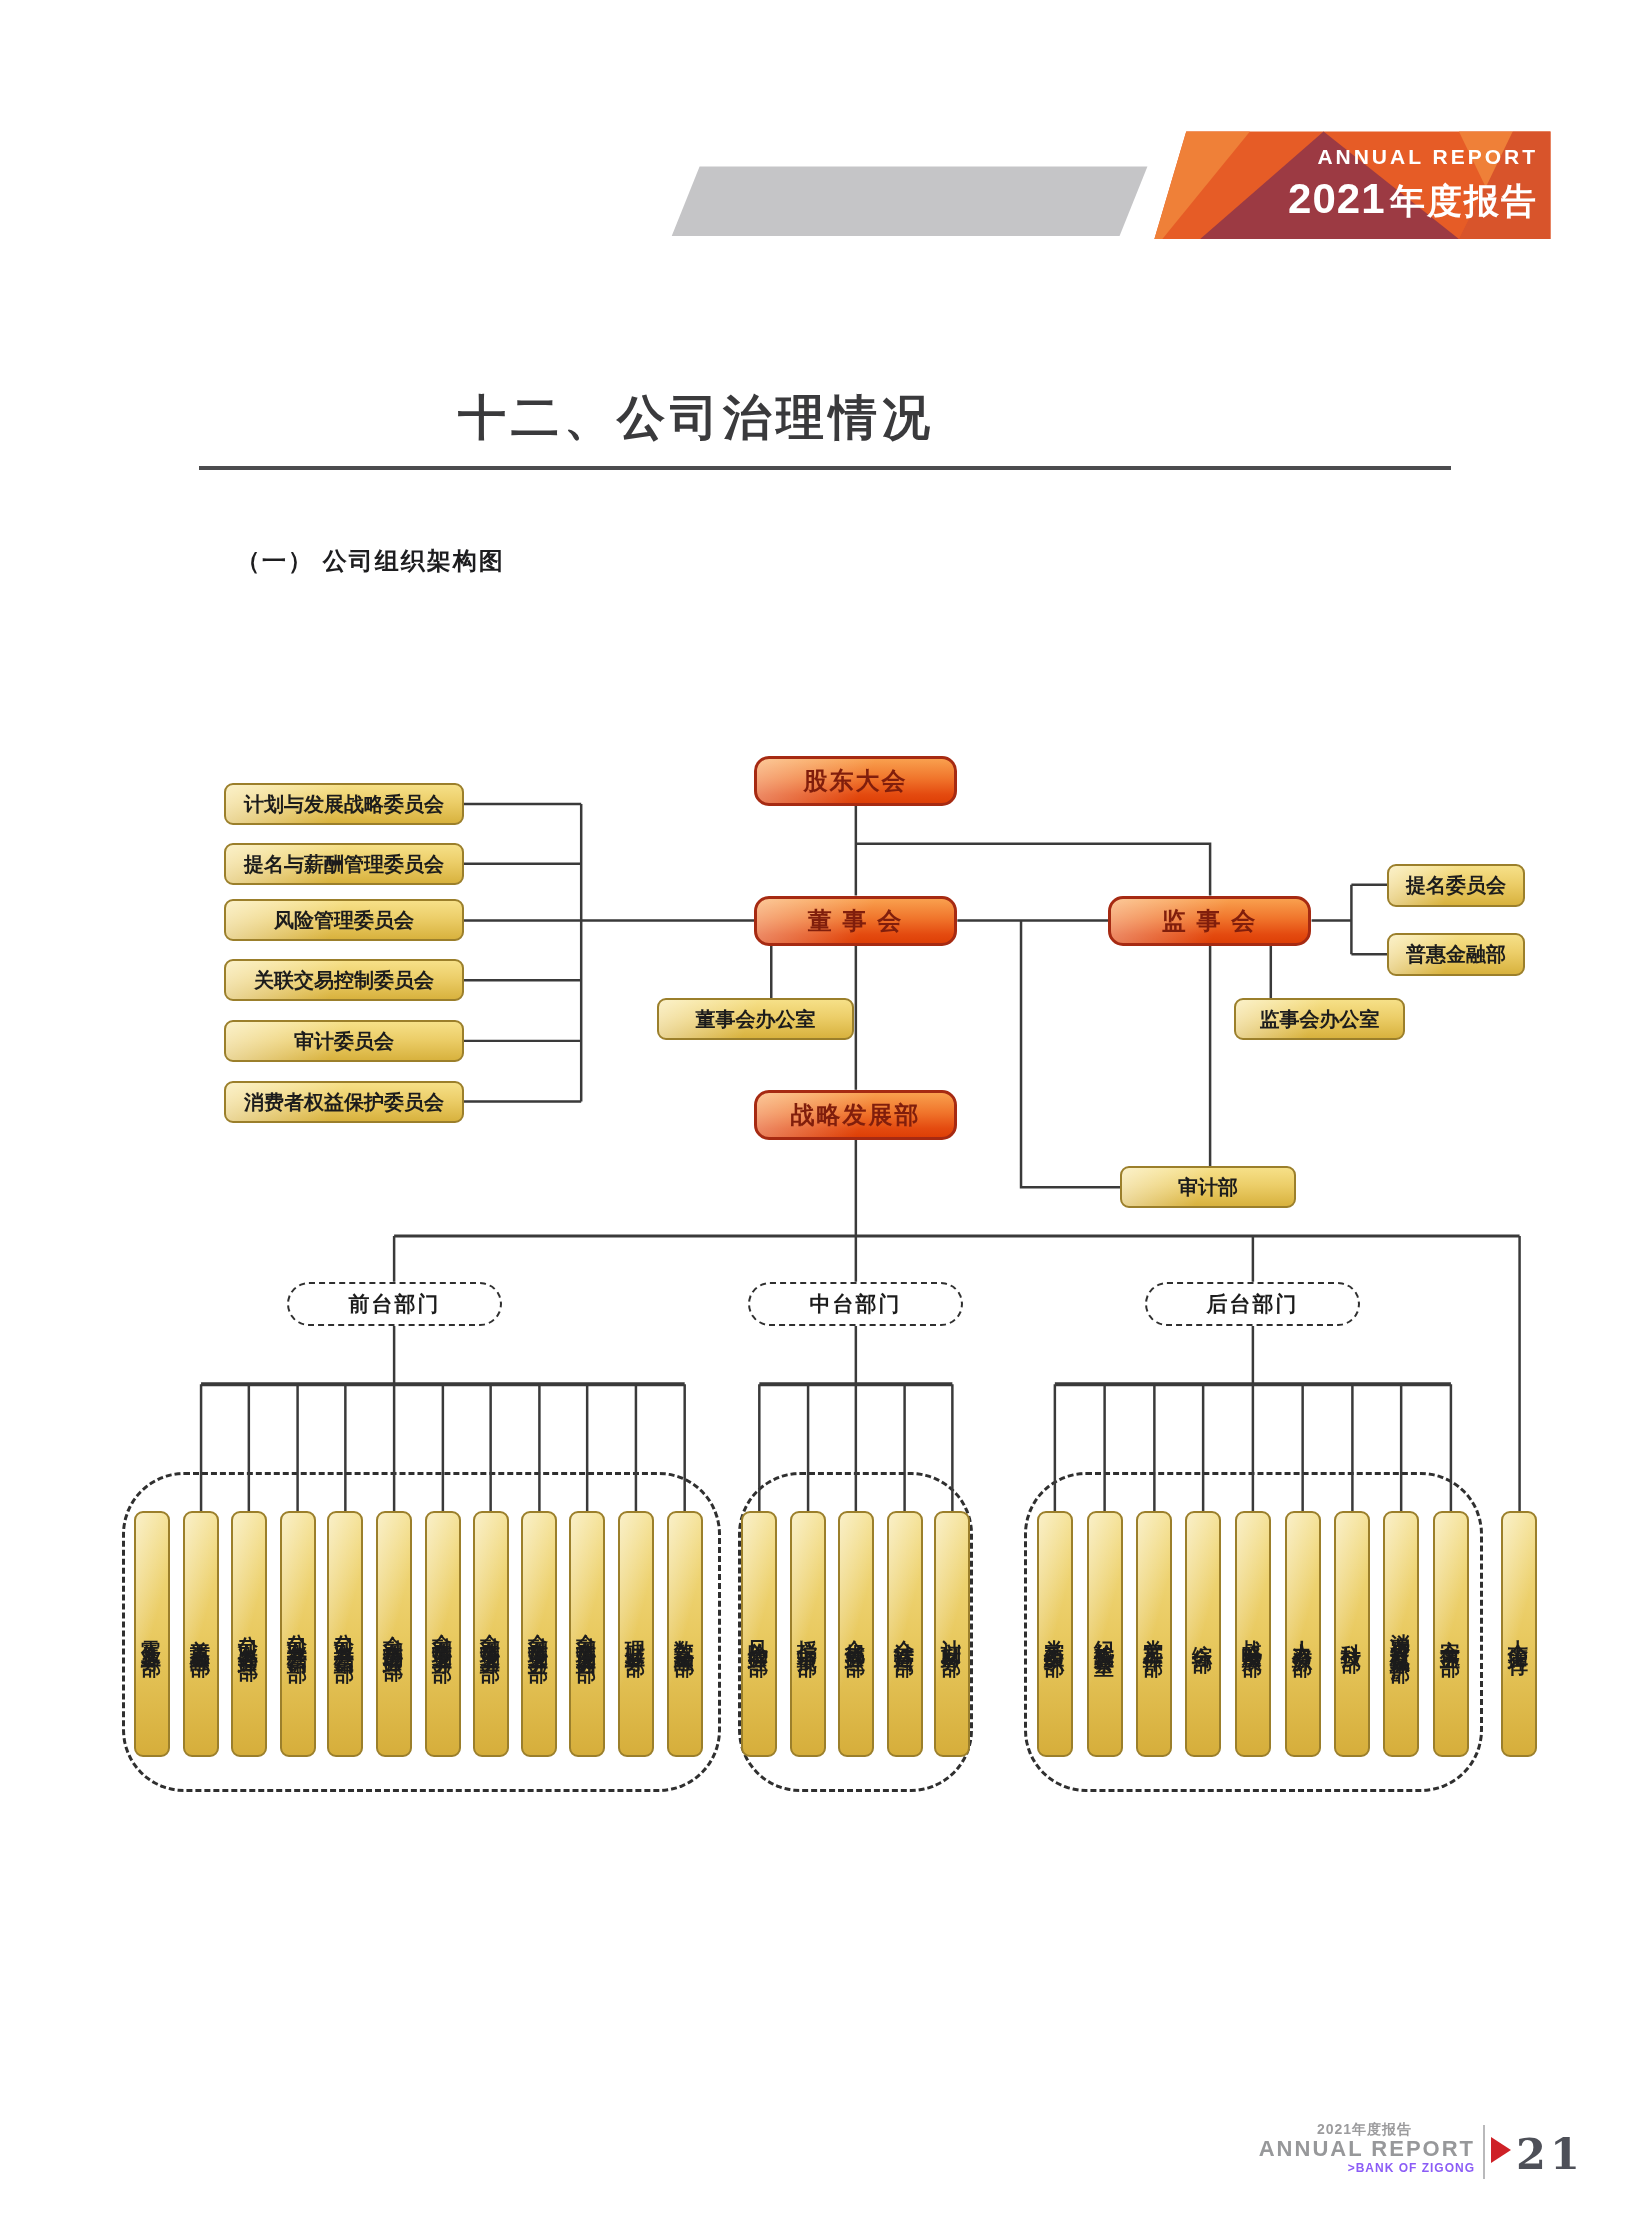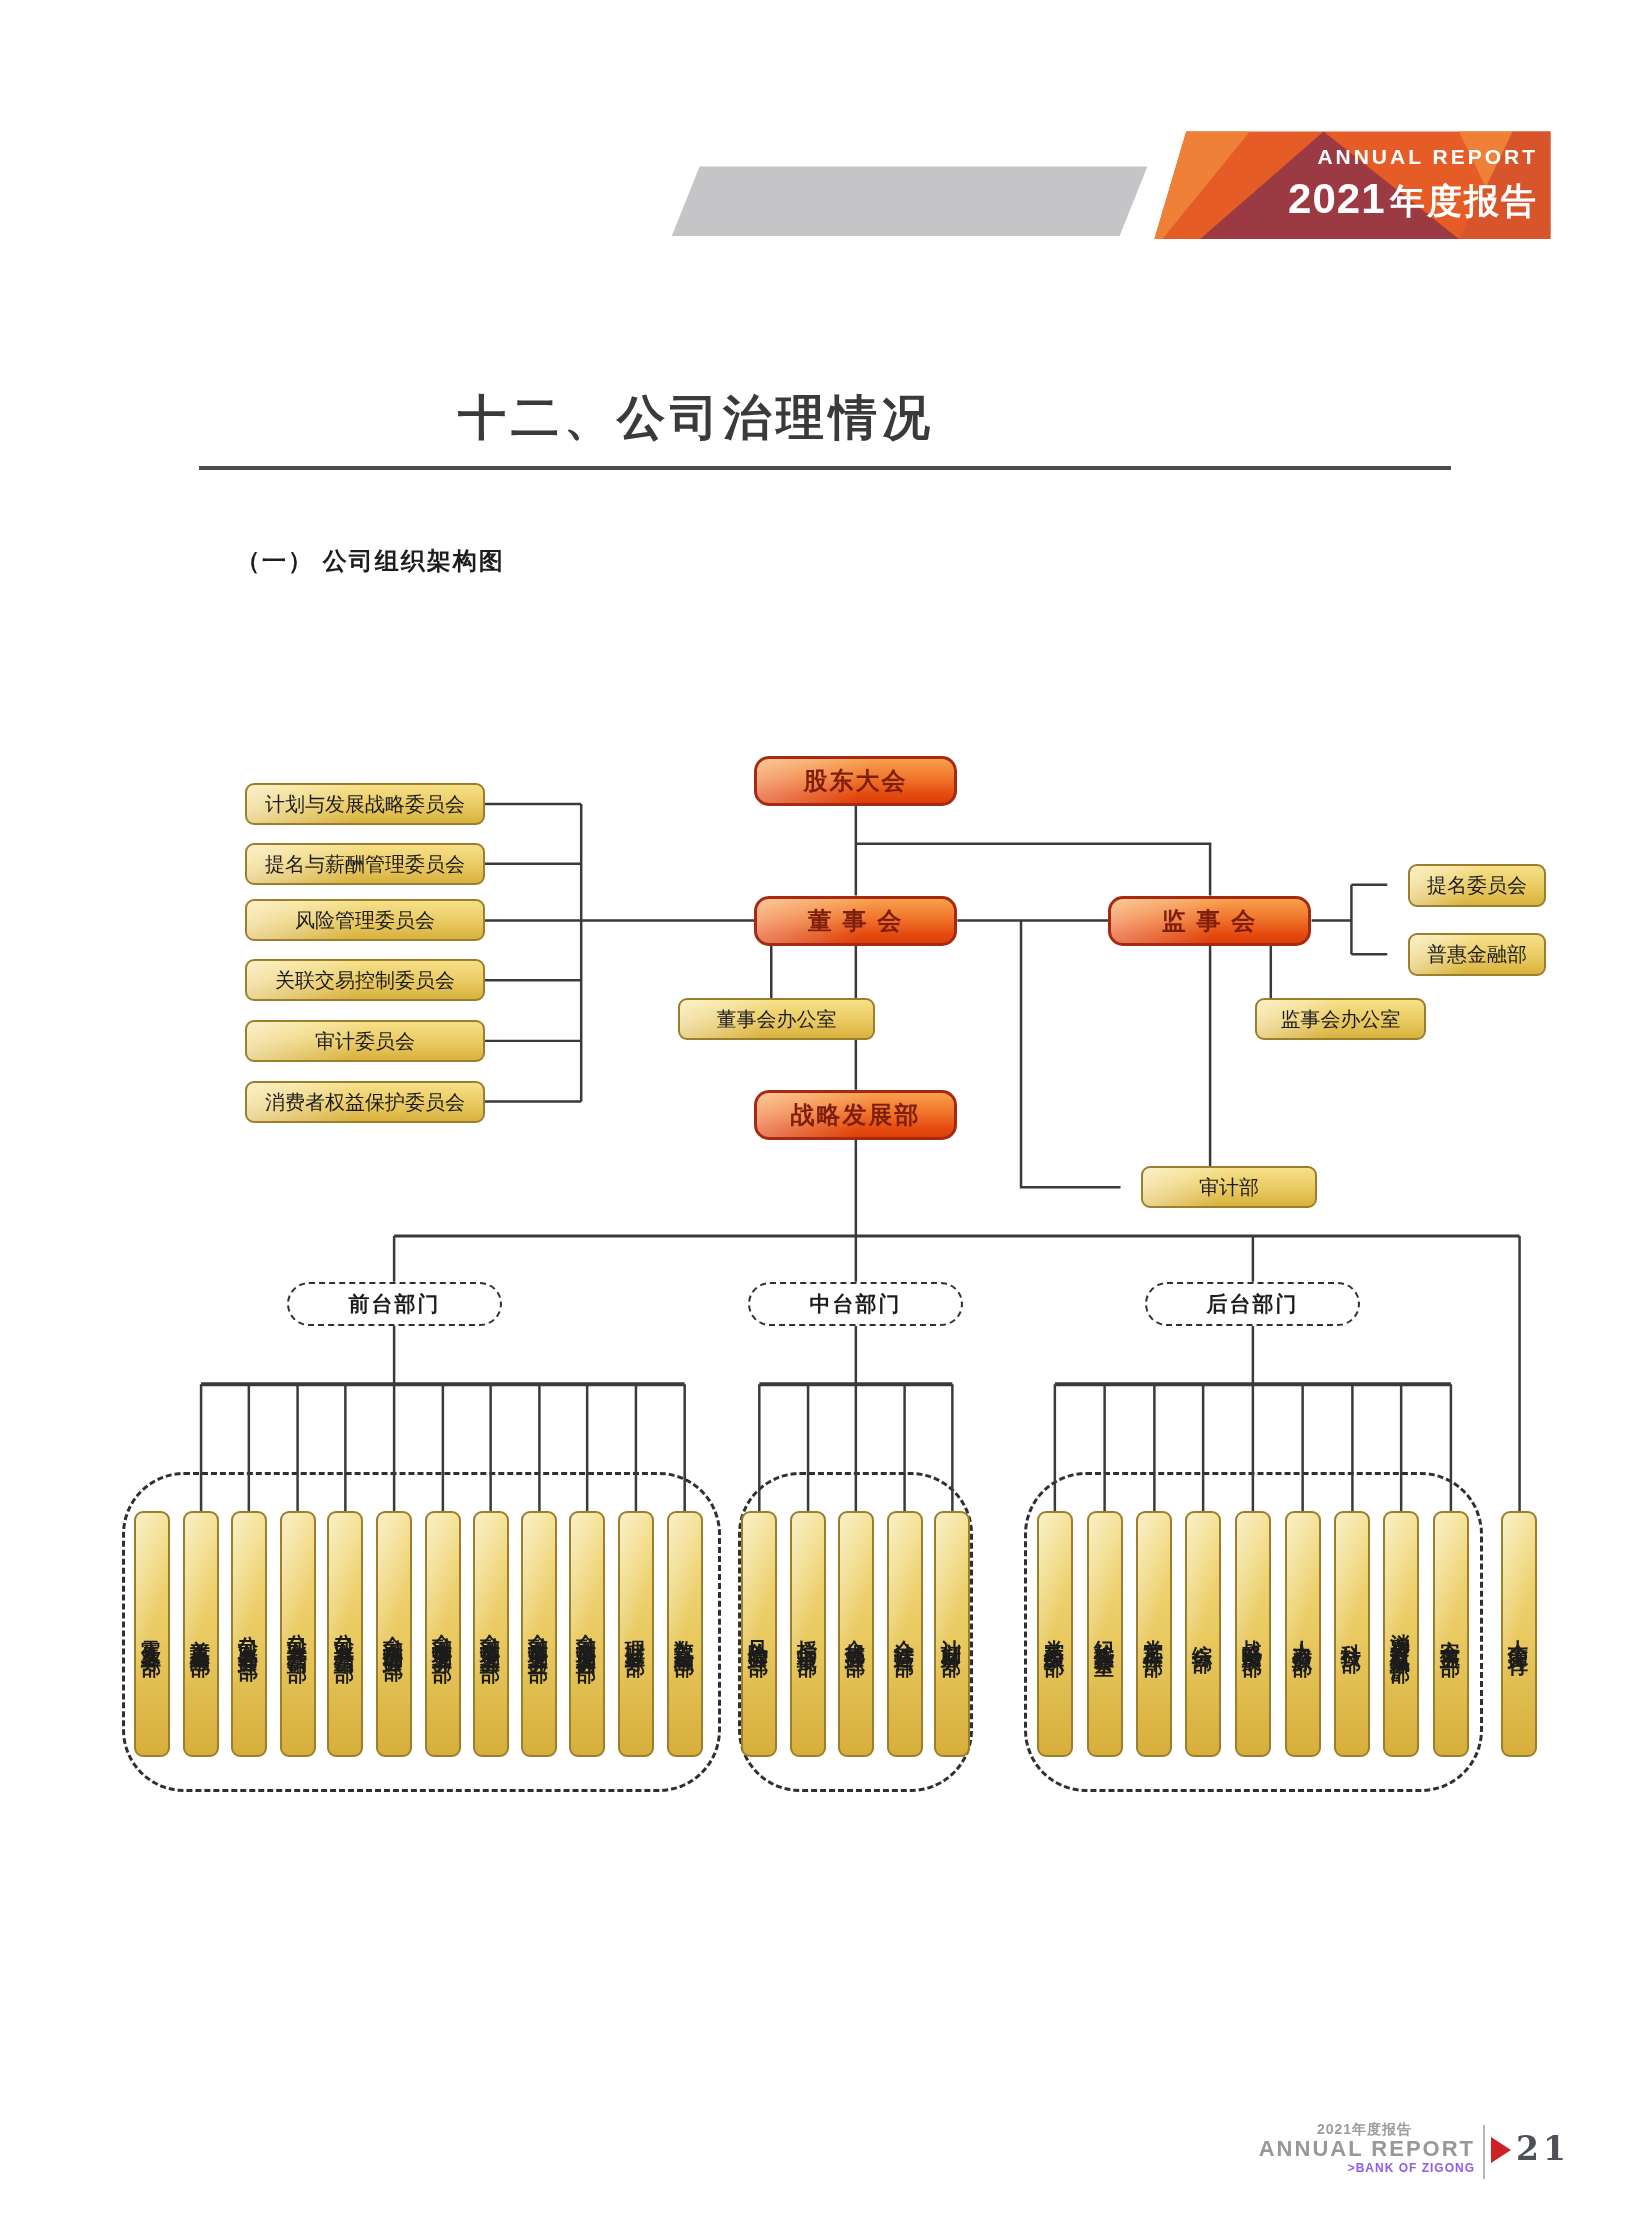--- a/index.html
+++ b/index.html
@@ -20,21 +20,21 @@
   .page-title{position:absolute;left:0;top:386px;width:1393px;text-align:center;
               font-size:48px;font-weight:bold;color:#3a3a3c;letter-spacing:5px;z-index:2;}
   .title-rule{position:absolute;left:199px;top:466px;width:1252px;height:4px;background:#4c4c4e;z-index:2;}
   .section-heading{position:absolute;left:236px;top:545px;font-size:24px;font-weight:bold;color:#1d1d1f;
                    letter-spacing:2px;z-index:2;}
 
   
   .node{position:absolute;box-sizing:border-box;display:flex;align-items:center;justify-content:center;z-index:2;}
   .gold{background:linear-gradient(115deg,rgba(255,255,255,.55) 0%,rgba(255,255,255,0) 48%),
                linear-gradient(180deg,#f6e088 0%,#ecce69 45%,#d8b23e 100%);
-        border:2px solid #9b7f2b;border-radius:9px;color:#1c1c1c;font-weight:normal;margin-left:21px;}
+        border:2px solid #9b7f2b;border-radius:9px;color:#1c1c1c;font-weight:bold;}
   .red{background:linear-gradient(115deg,rgba(255,255,255,.42) 0%,rgba(255,255,255,0) 55%),
               linear-gradient(180deg,#f9a04e 0%,#f0742b 45%,#e44b10 80%,#de3f06 100%);
        border:3px solid #a62a12;border-radius:15px;color:#801e0c;font-weight:bold;font-size:24px;letter-spacing:2px;}
   .committee{left:224px;width:240px;height:42px;font-size:20px;}
   .office{height:42px;font-size:20px;}
   .stadium{background:#fff;border:2px dashed #2f2f2f;border-radius:22px;width:215px;height:44px;
            font-size:21px;font-weight:bold;color:#1c1c1c;letter-spacing:2px;}
   .group{position:absolute;box-sizing:border-box;border:3px dashed #2f2f2f;border-radius:62px;
          top:1472px;height:320px;z-index:0;background:#fff0;}
   .dept{position:absolute;box-sizing:border-box;top:1511px;width:36px;height:246px;z-index:2;
@@ -47,21 +47,21 @@
 
   
   .footer{position:absolute;left:1254px;top:2122px;width:221px;text-align:right;z-index:2;}
   .f-cn{font-size:14px;font-weight:bold;color:#9b9b9d;letter-spacing:1px;line-height:15px;text-align:center;}
   .f-en{font-size:22px;font-weight:bold;color:#97989a;letter-spacing:2px;line-height:24px;}
   .f-bank{font-size:12px;font-weight:bold;color:#8b5cf6;letter-spacing:1px;line-height:14px;}
   .f-divider{position:absolute;left:1483px;top:2125px;width:2px;height:54px;background:#b9b9bb;z-index:2;}
   .f-triangle{position:absolute;left:1491px;top:2137px;width:0;height:0;z-index:2;
               border-left:20px solid #ce2127;border-top:13px solid transparent;border-bottom:13px solid transparent;}
   .f-page{position:absolute;left:1516px;top:2129px;font-family:"DejaVu Serif","Liberation Serif",serif;
-          font-size:33px;font-weight:bold;color:#4e5058;letter-spacing:4px;z-index:2;}
+          font-size:43px;font-weight:bold;color:#4e5058;letter-spacing:4px;z-index:2;}
 </style>
 </head>
 <body>
 
 <div id="page">
 
   <svg id="headergfx" class="layer" width="1648" height="299" viewBox="0 0 1656 300">
     <polygon points="703,167 1153,167 1125,237 675,237" fill="#c5c5c7"></polygon>
     <polygon points="1192,132 1558,132 1558,240 1160,240" fill="#e65c26"></polygon>
     <polygon points="1192,132 1256,132 1168,240 1160,240" fill="#ef8038"></polygon>

